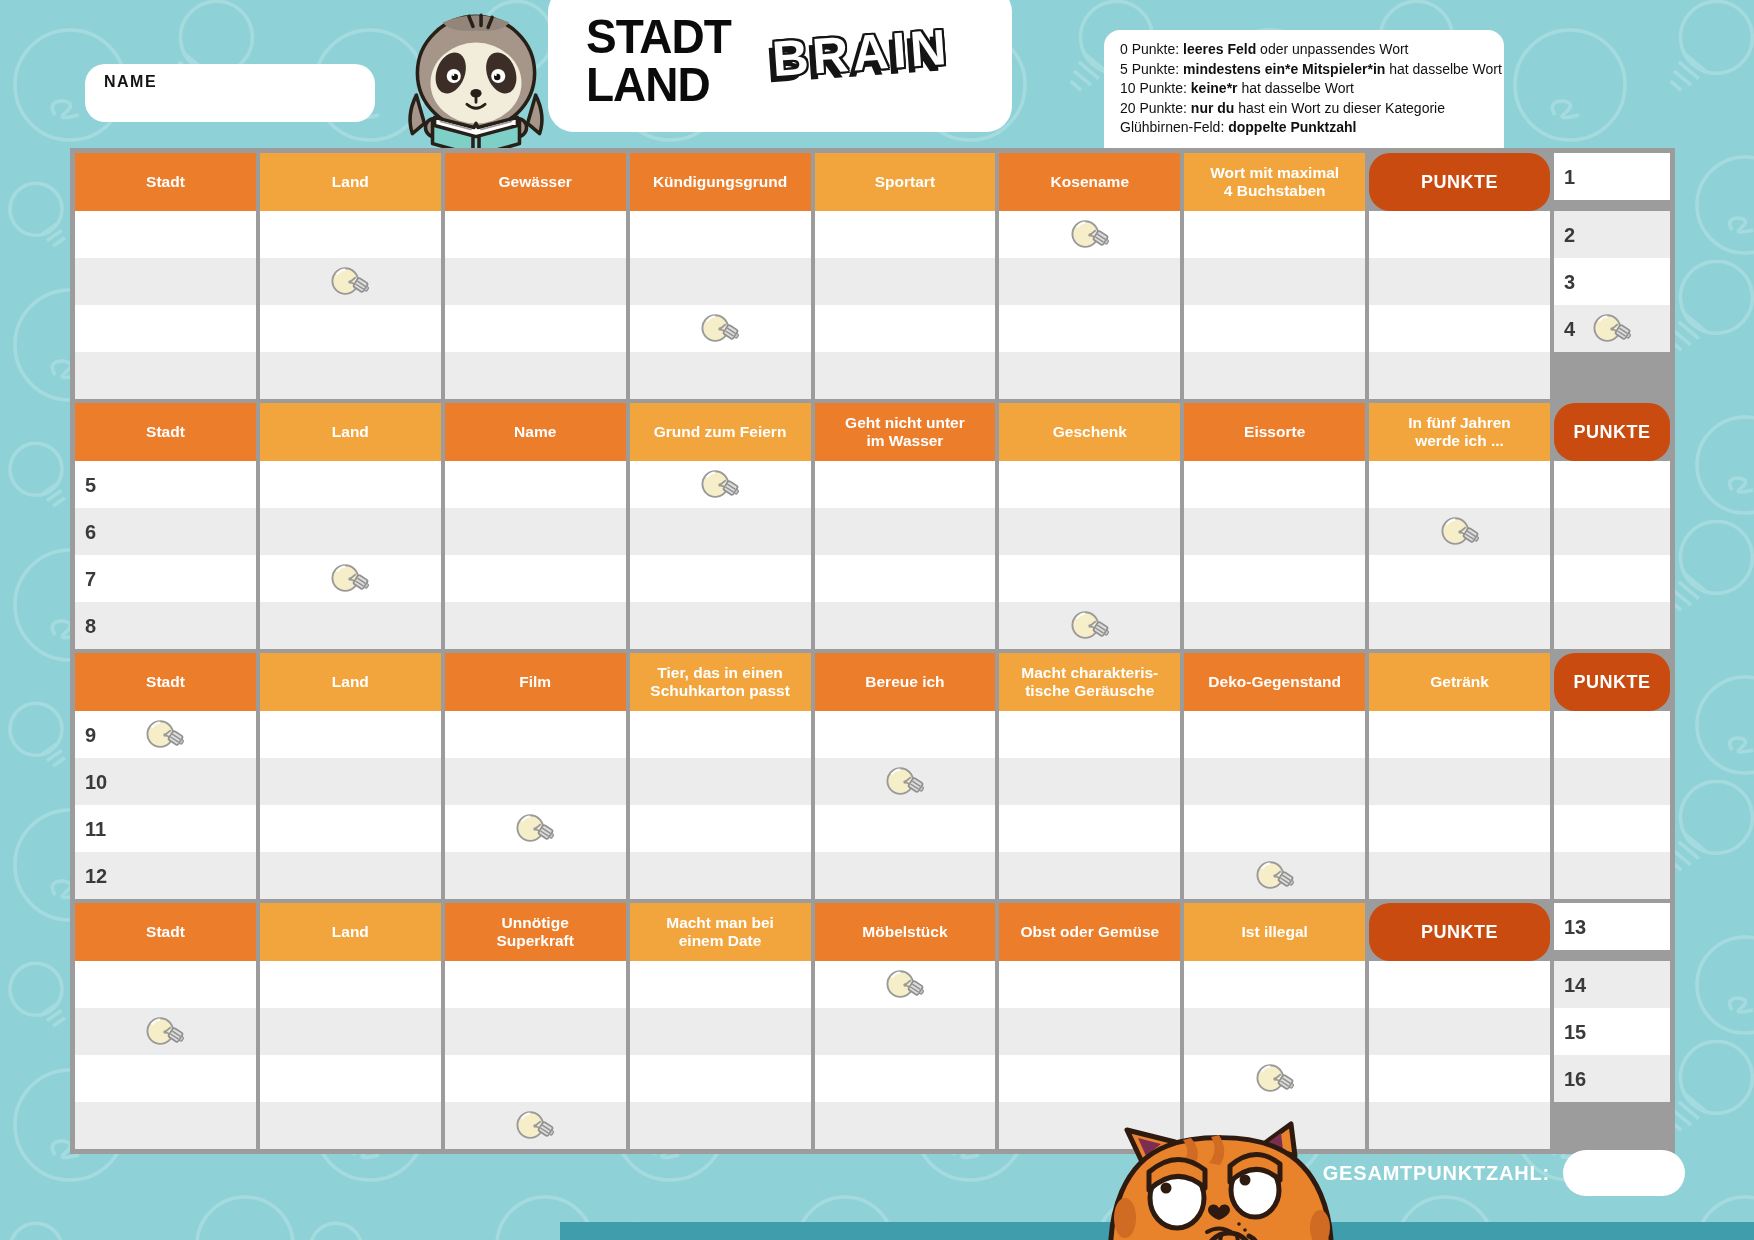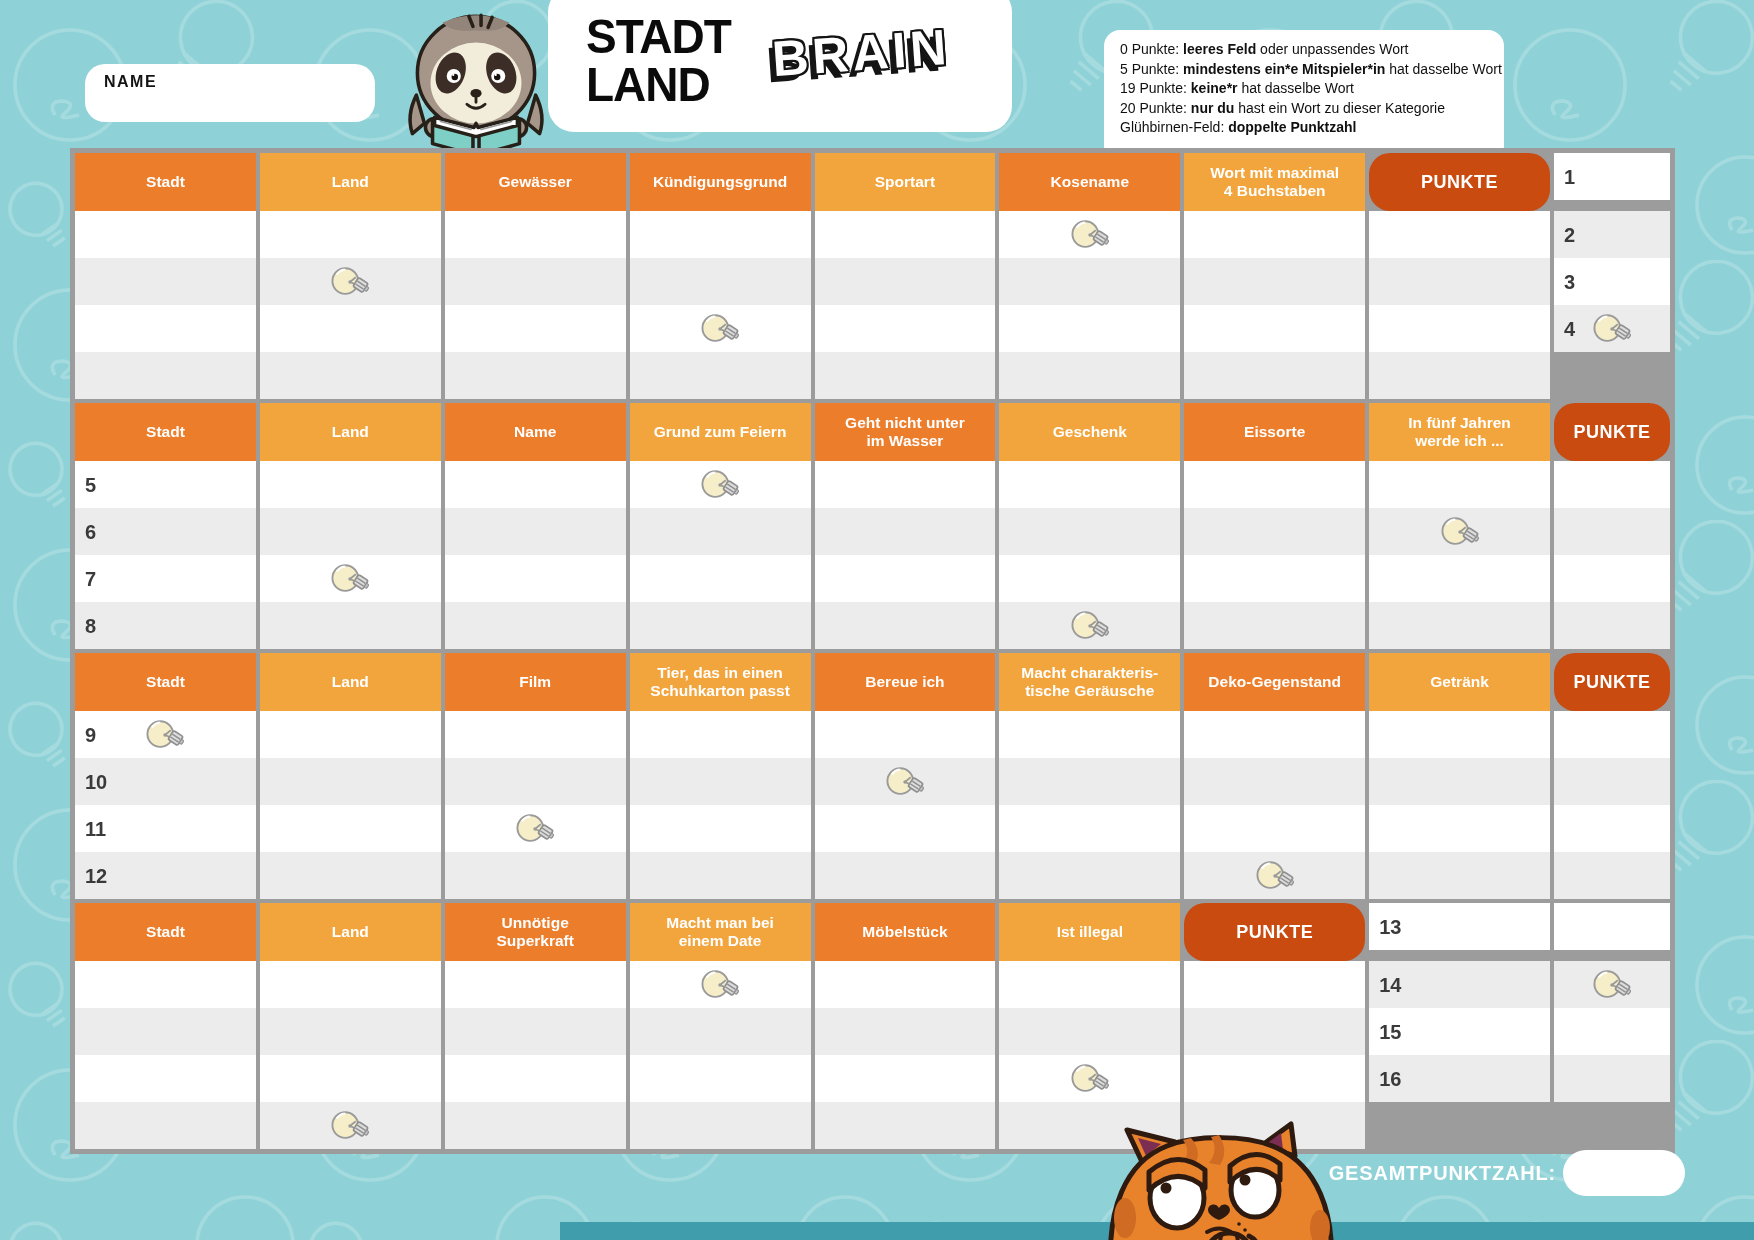--- a/index.html
+++ b/index.html
@@ -62,21 +62,21 @@
   }
   .hcell.dark { background:#ec7d2b; }
   .hcell.light { background:#f3a53d; }
   .hcell.punkte { background:#c94b10; font-size:18px; letter-spacing:0.5px;border-radius:21px; }
   .cell { height:47px; background:#ffffff; position:relative; display:flex; align-items:center; justify-content:center; }
   .cell.shade { background:#ececec; }
   .rownum { position:absolute; left:10px; top:50%; transform:translateY(-50%); font-size:20px; font-weight:bold; color:#3a3a3a; }
   .bulb { width:46px; height:38px; }
 
   
-  .total-row { left:1150px; top:1150px; width:535px; height:46px; z-index:5; display:flex; align-items:center; justify-content:flex-end; gap:7px; }
+  .total-row { left:1150px; top:1150px; width:535px; height:46px; z-index:5; display:flex; align-items:center; justify-content:flex-end; gap:13px; }
   .total-label { color:#ffffff; font-weight:bold; font-size:20px; letter-spacing:0.8px; }
   .total-pill { width:122px; height:46px; background:#ffffff; border-radius:23px; }
 </style>
 </head>
 <body>
 
 <svg id="bgpattern" xmlns="http://www.w3.org/2000/svg">
   <defs>
     <pattern id="bulbs" width="300" height="260" patternUnits="userSpaceOnUse">
       <g fill="none" stroke="#b7e3e6" stroke-width="3.5">
@@ -154,21 +154,21 @@
     <path d="M138,116 L98,127 L98,149 L138,138 Z" fill="#7ed0c6"></path>
     <path d="M54,112 L93,122 L95,118 L97,122 L136,112 L136,120 L95,131 L54,120 Z" fill="#ffffff"></path>
     <path d="M60,116 l30,8 M130,116 l-30,8" stroke-width="1.6" stroke="#9a9a9a"></path>
   </g>
 </svg>
 
 <div class="abs rules-card">
   <div>
       <div class="rule-line"><span>0 Punkte: </span><span class="b">leeres Feld</span><span> oder unpassendes Wort</span></div>
       <div class="rule-line"><span>5 Punkte: </span><span class="b">mindestens ein*e Mitspieler*in</span><span> hat dasselbe Wort</span></div>
-      <div class="rule-line"><span>19 Punkte: </span><span class="b">keine*r</span><span> hat dasselbe Wort</span></div>
+      <div class="rule-line"><span>10 Punkte: </span><span class="b">keine*r</span><span> hat dasselbe Wort</span></div>
       <div class="rule-line"><span>20 Punkte: </span><span class="b">nur du</span><span> hast ein Wort zu dieser Kategorie</span></div>
       <div class="rule-line"><span>Glühbirnen-Feld: </span><span class="b">doppelte Punktzahl</span></div>
     </div>
 </div>
 
 <div class="abs score-table">
     <div class="section">
       <div class="hcell dark">Stadt</div>
       <div class="hcell light">Land</div>
       <div class="hcell dark">Gewässer</div>
@@ -384,20 +384,21 @@
       <div class="cell shade"></div>
     </div>
     <div class="section">
       <div class="hcell dark">Stadt</div>
       <div class="hcell light">Land</div>
       <div class="hcell dark">Unnötige
 Superkraft</div>
       <div class="hcell light">Macht man bei
 einem Date</div>
       <div class="hcell dark">Möbelstück</div>
+      <div class="hcell dark">Obst oder Gemüse</div>
       <div class="hcell light">Ist illegal</div>
       <div class="hcell punkte">PUNKTE</div>
       <div class="cell">
         <span class="rownum">13</span>
       </div>
       <div class="cell"></div>
       <div class="cell"></div>
       <div class="cell"></div>
       <div class="cell"></div>
       <div class="cell">

